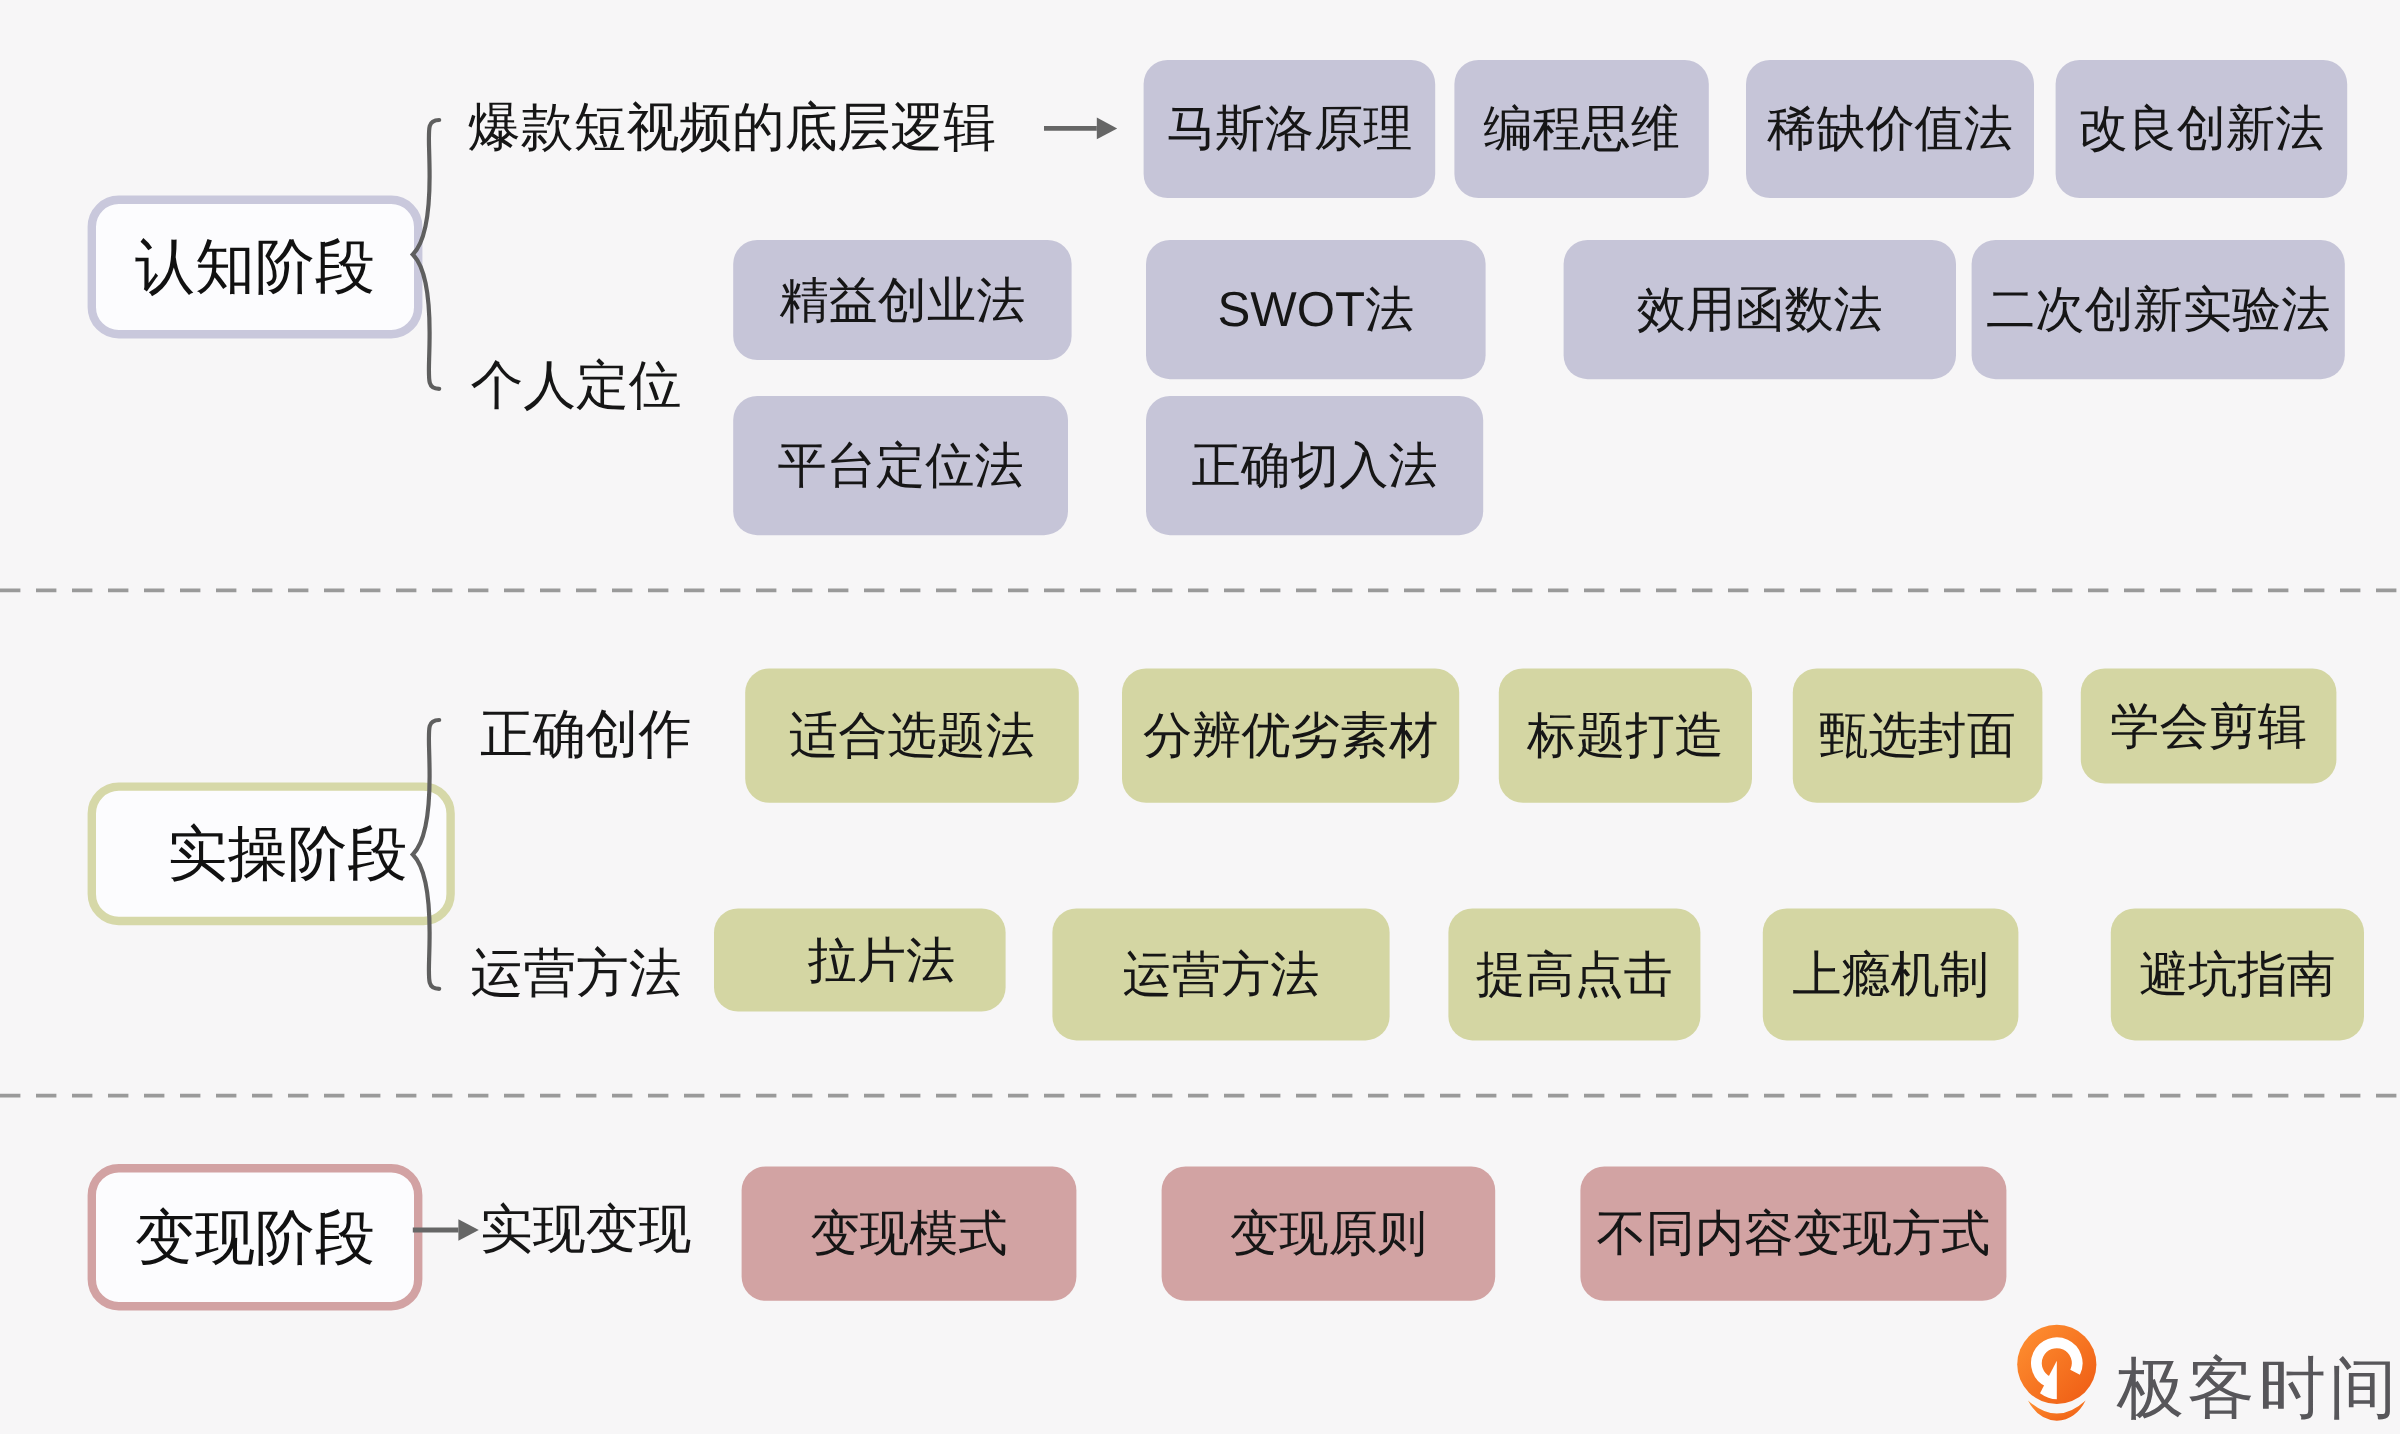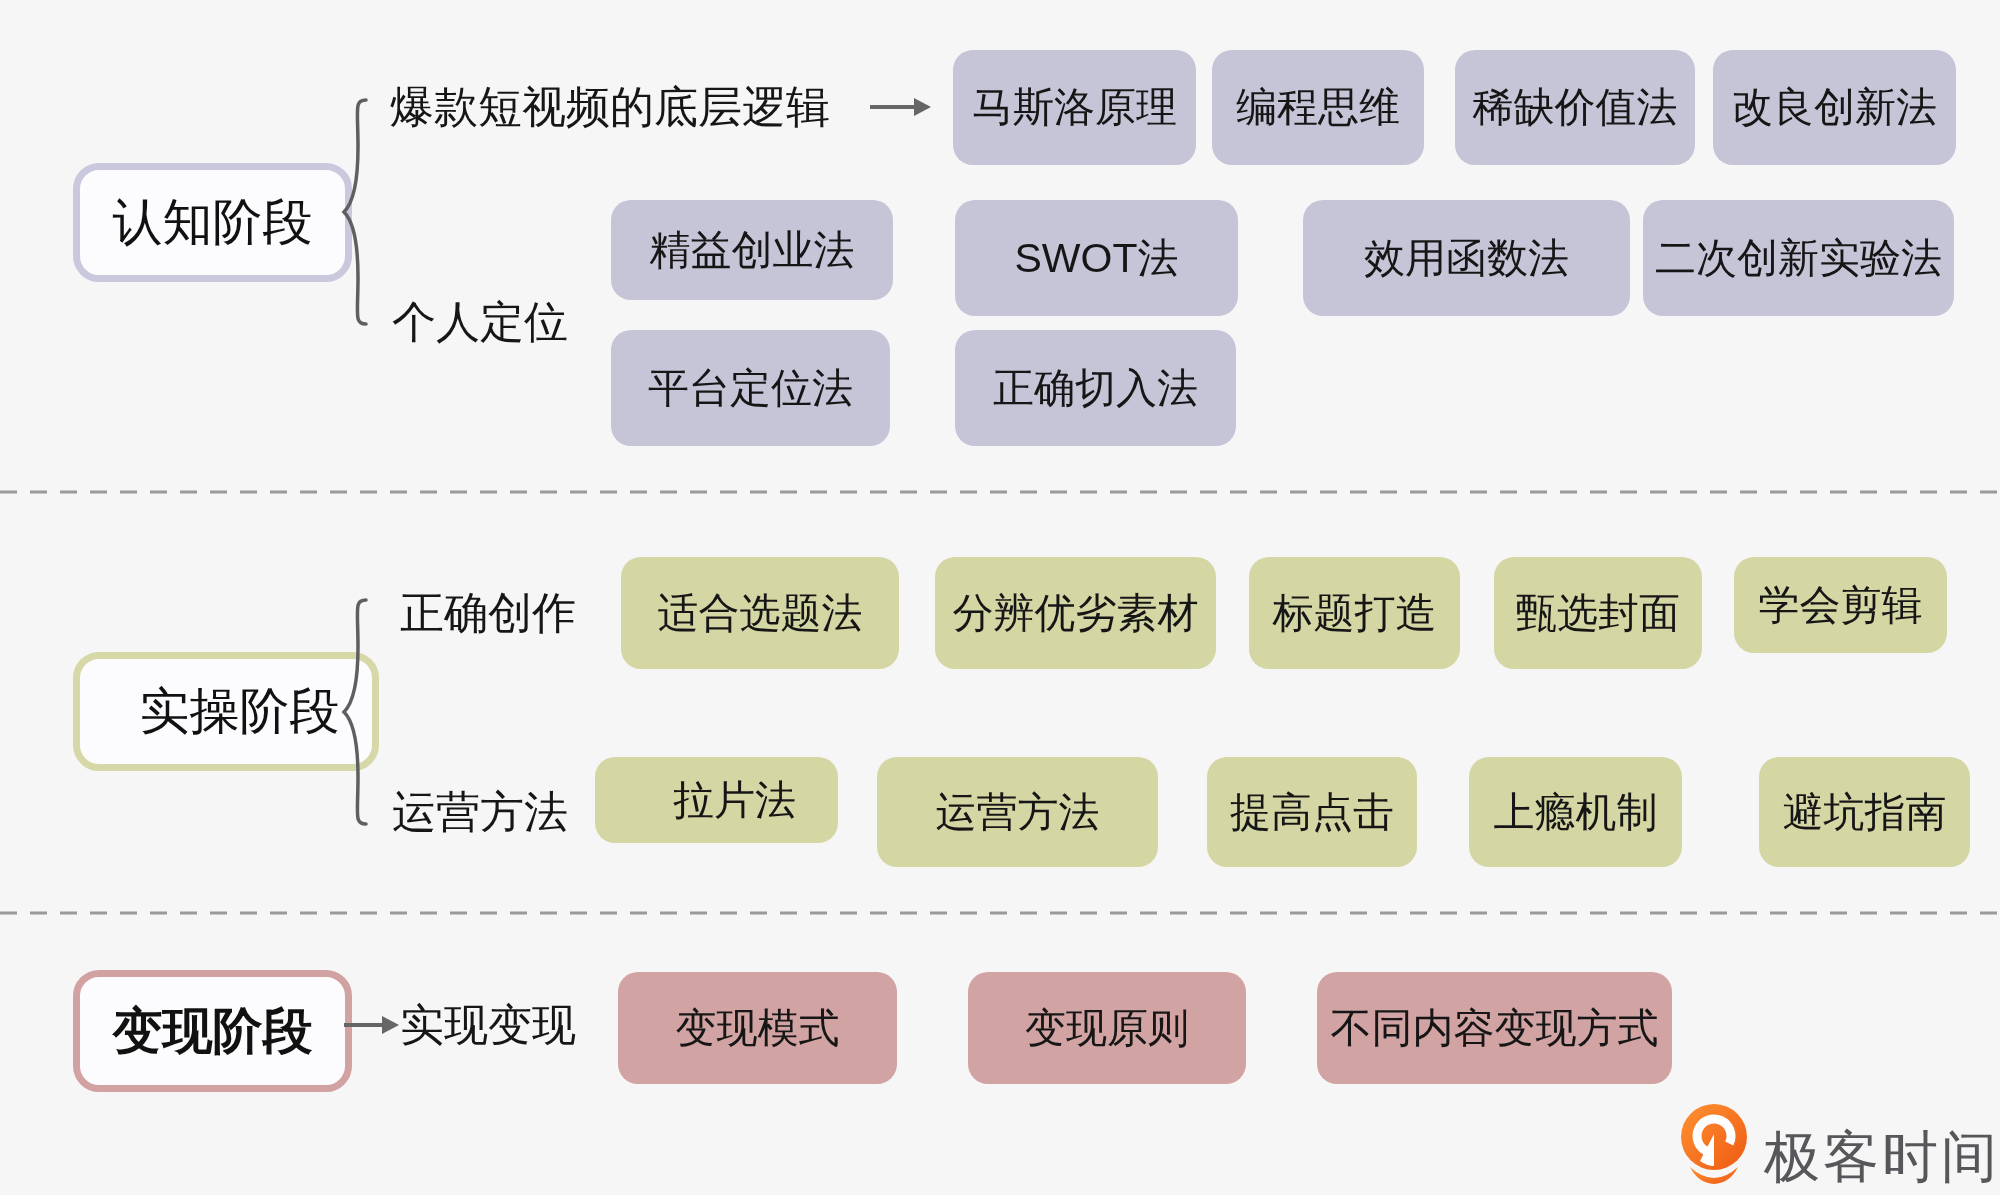--- a/index.html
+++ b/index.html
@@ -16,21 +16,21 @@
   .purple{background:#c6c5d8;}
   .green{background:#d4d6a3;}
   .pink{background:#d2a3a3;}
   .stage{
     position:absolute;display:flex;align-items:center;justify-content:center;
     background:#fcfcfe;border-radius:26px;font-size:50px;color:#111;
     border:7px solid #0f172a;white-space:nowrap;
   }
   .stage.cognition{border-color:#c9c8dc;}
   .stage.practice{border-color:#d6d8a8;}
-  .stage.monetization{border-color:#d2a2a3;font-weight:bold;}
+  .stage.monetization{border-color:#d2a2a3;}
   .branch-label{
     position:absolute;font-size:44px;line-height:1;white-space:nowrap;color:#161616;
   }
   .connector{position:absolute;}
   .divider{position:absolute;left:0;width:2000px;height:6px;}
   .logo{
     position:absolute;left:1678px;top:1098px;display:flex;align-items:center;gap:14px;
   }
   .logo-text{
     font-size:56px;color:#57565a;font-weight:500;letter-spacing:3px;white-space:nowrap;margin-top:22px;

